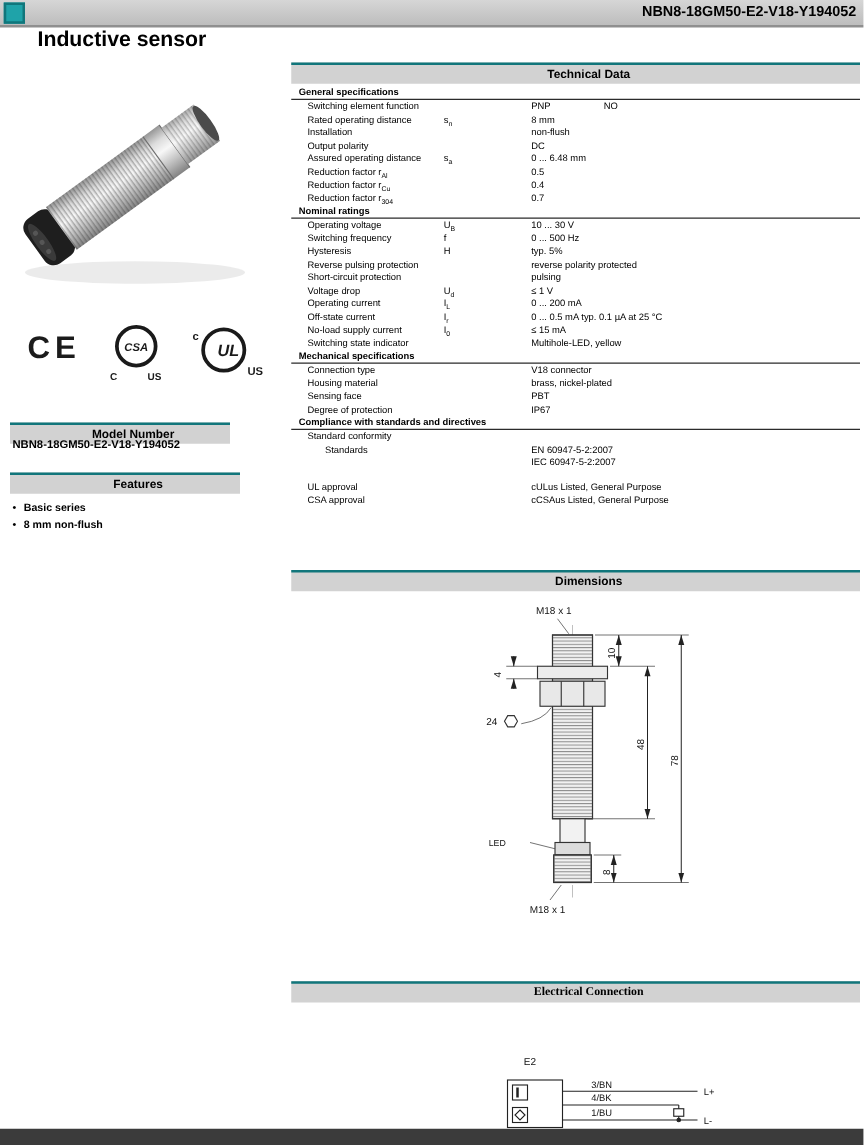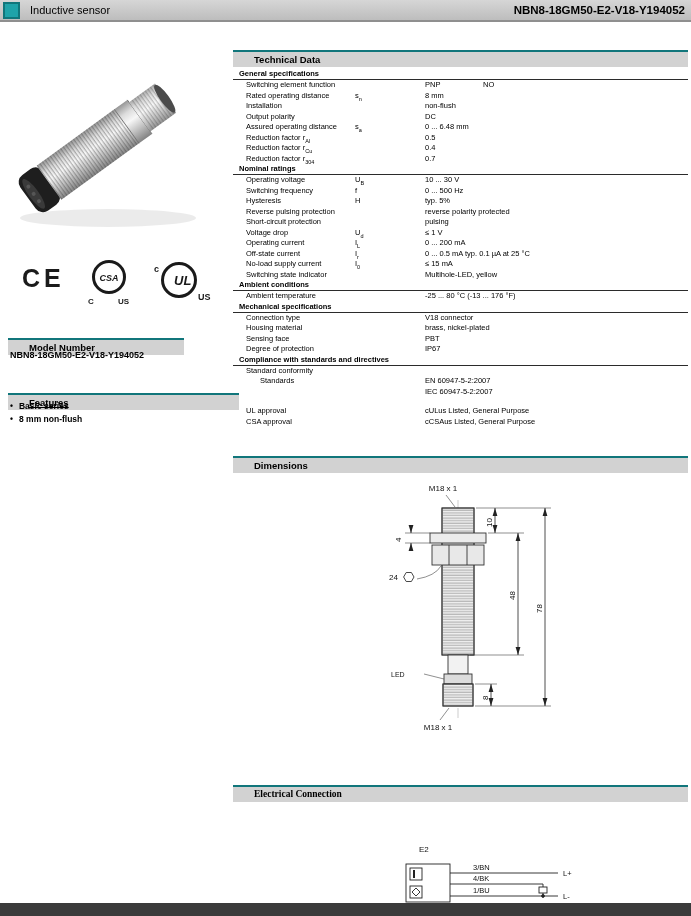--- a/index.html
+++ b/index.html
@@ -5,38 +5,38 @@
   * { margin:0; padding:0; box-sizing:border-box; }
   body { background:#ffffff; }
   .page { position:relative; width:691px; height:916px; background:#fff;
           font-family:"Liberation Sans", sans-serif; color:#000; overflow:hidden; }
 
   
   .topbar { position:absolute; top:0; left:0; width:691px; height:22px;
             background:linear-gradient(#d6d6d6,#bdbdbd); border-bottom:2px solid #8f8f8f; }
   .logo-sq { position:absolute; left:3px; top:2px; width:17px; height:17px;
              background:#1fa3a9; border:2px solid #11767b; }
-  .topbar-title { position:absolute; left:30px; top:4px; font-size:11px; font-weight:normal; }
+  .topbar-title { position:absolute; left:30px; top:22px; font-size:17px; font-weight:bold; }
   .topbar-part  { position:absolute; right:6px; top:4px; font-size:11.5px; font-weight:bold; }
 
   
   .sec-bar { background:#d2d2d2; border-top:2px solid #11767b; height:17px;
-             line-height:15px; font-size:9.5px; font-weight:bold; padding-left:21px; }
+             line-height:15px; font-size:9.5px; font-weight:bold; padding-left:21px;text-align:center; }
 
   
   .left { position:absolute; left:8px; top:22px; width:216px; height:880px; }
   .photo { position:absolute; top:16px; left:0; }
   .marks { position:absolute; top:232px; left:0; width:216px; height:62px; }
   .ce { position:absolute; left:14px; top:10px; font-size:25px; font-weight:bold;
         letter-spacing:4px; color:#1b1b1b; }
   .csa { position:absolute; left:74px; top:2px; }
   .ul  { position:absolute; left:142px; top:2px; }
   .mn-bar { position:absolute; top:316px; left:0; width:176px; }
   .mn-val { position:absolute; top:328px; left:2px; font-size:9px; font-weight:bold; }
-  .ft-bar { position:absolute; top:371px; left:0; width:231px;text-decoration:underline; }
+  .ft-bar { position:absolute; top:356px; left:0; width:184px; }
   .features { position:absolute; top:378px; left:2px; list-style:none; }
   .features li { font-size:8.5px; font-weight:bold; line-height:13px; }
   .blt { margin-right:6px; }
 
   
   .right { position:absolute; left:233px; top:22px; width:455px; height:880px; }
   .td-bar   { position:absolute; top:28px;  left:0; width:455px; }
   .td-table { position:absolute; top:47px;  left:0; width:455px; font-size:7.5px; }
   .dims-bar { position:absolute; top:434px; left:0; width:455px; }
   .dims     { position:absolute; top:456px; left:0; }
@@ -215,27 +215,20 @@
             <span class="td-label">No-load supply current</span>
             <span class="td-sym">I<sub>0</sub></span>
             <span class="td-val">≤ 15 mA</span>
           </div>
           <div class="td-row">
             <span class="td-label">Switching state indicator</span>
             <span class="td-val">Multihole-LED, yellow</span>
           </div>
         </div>
         <div class="td-sec">
-          <div class="td-sec-title">Ambient conditions</div>
-          <div class="td-row">
-            <span class="td-label">Ambient temperature</span>
-            <span class="td-val">-25 ... 80 °C (-13 ... 176 °F)</span>
-          </div>
-        </div>
-        <div class="td-sec">
           <div class="td-sec-title">Mechanical specifications</div>
           <div class="td-row">
             <span class="td-label">Connection type</span>
             <span class="td-val">V18 connector</span>
           </div>
           <div class="td-row">
             <span class="td-label">Housing material</span>
             <span class="td-val">brass, nickel-plated</span>
           </div>
           <div class="td-row">

